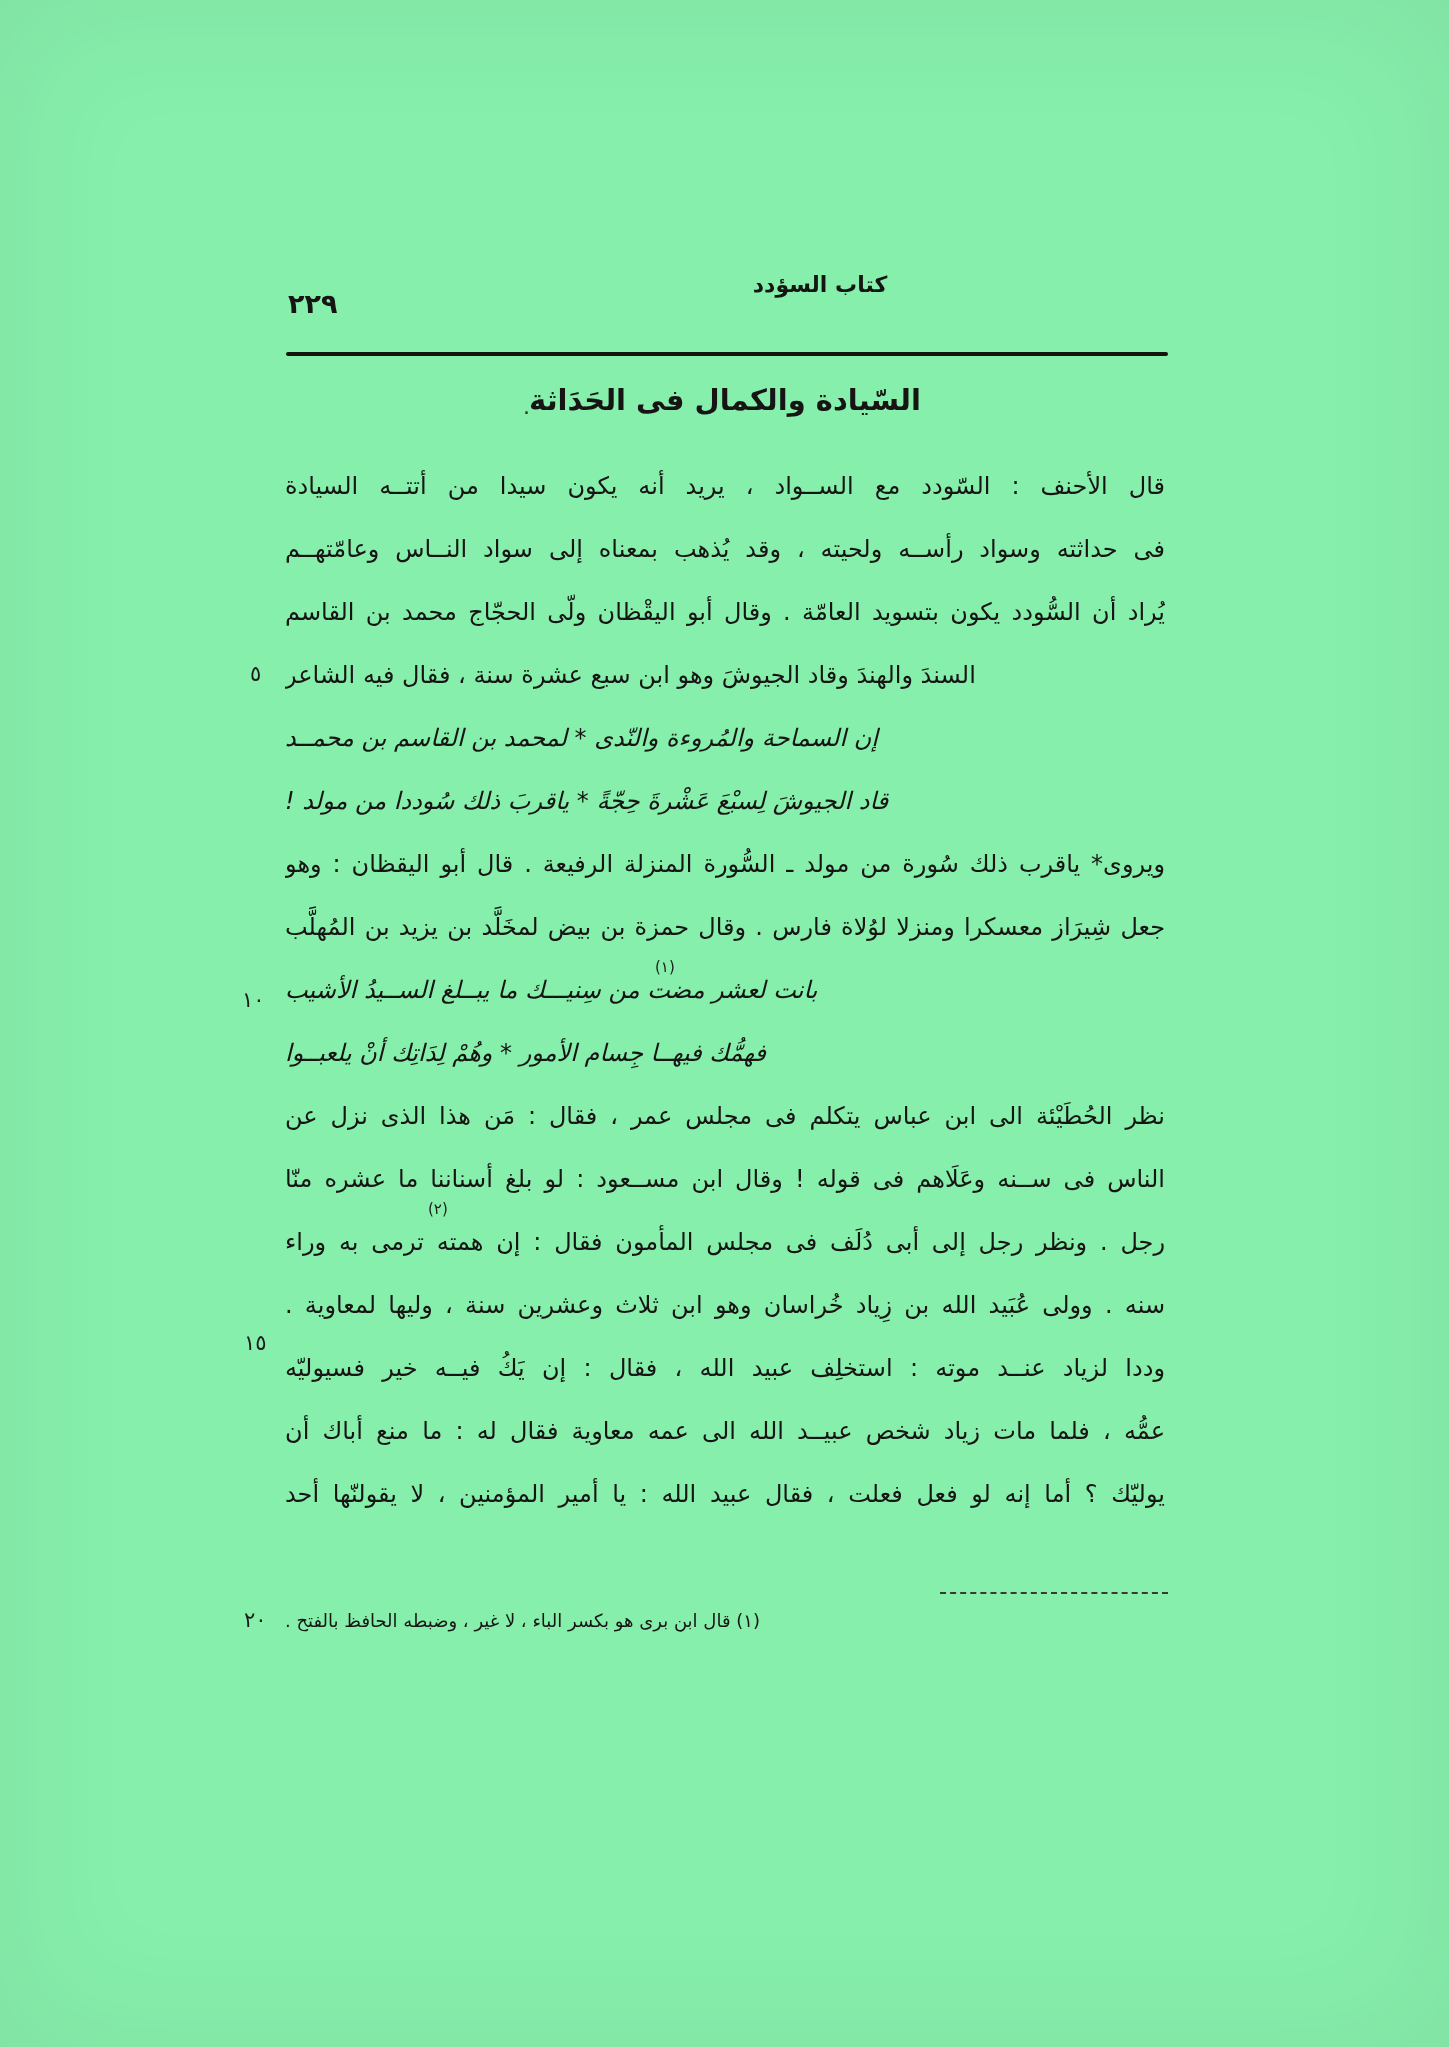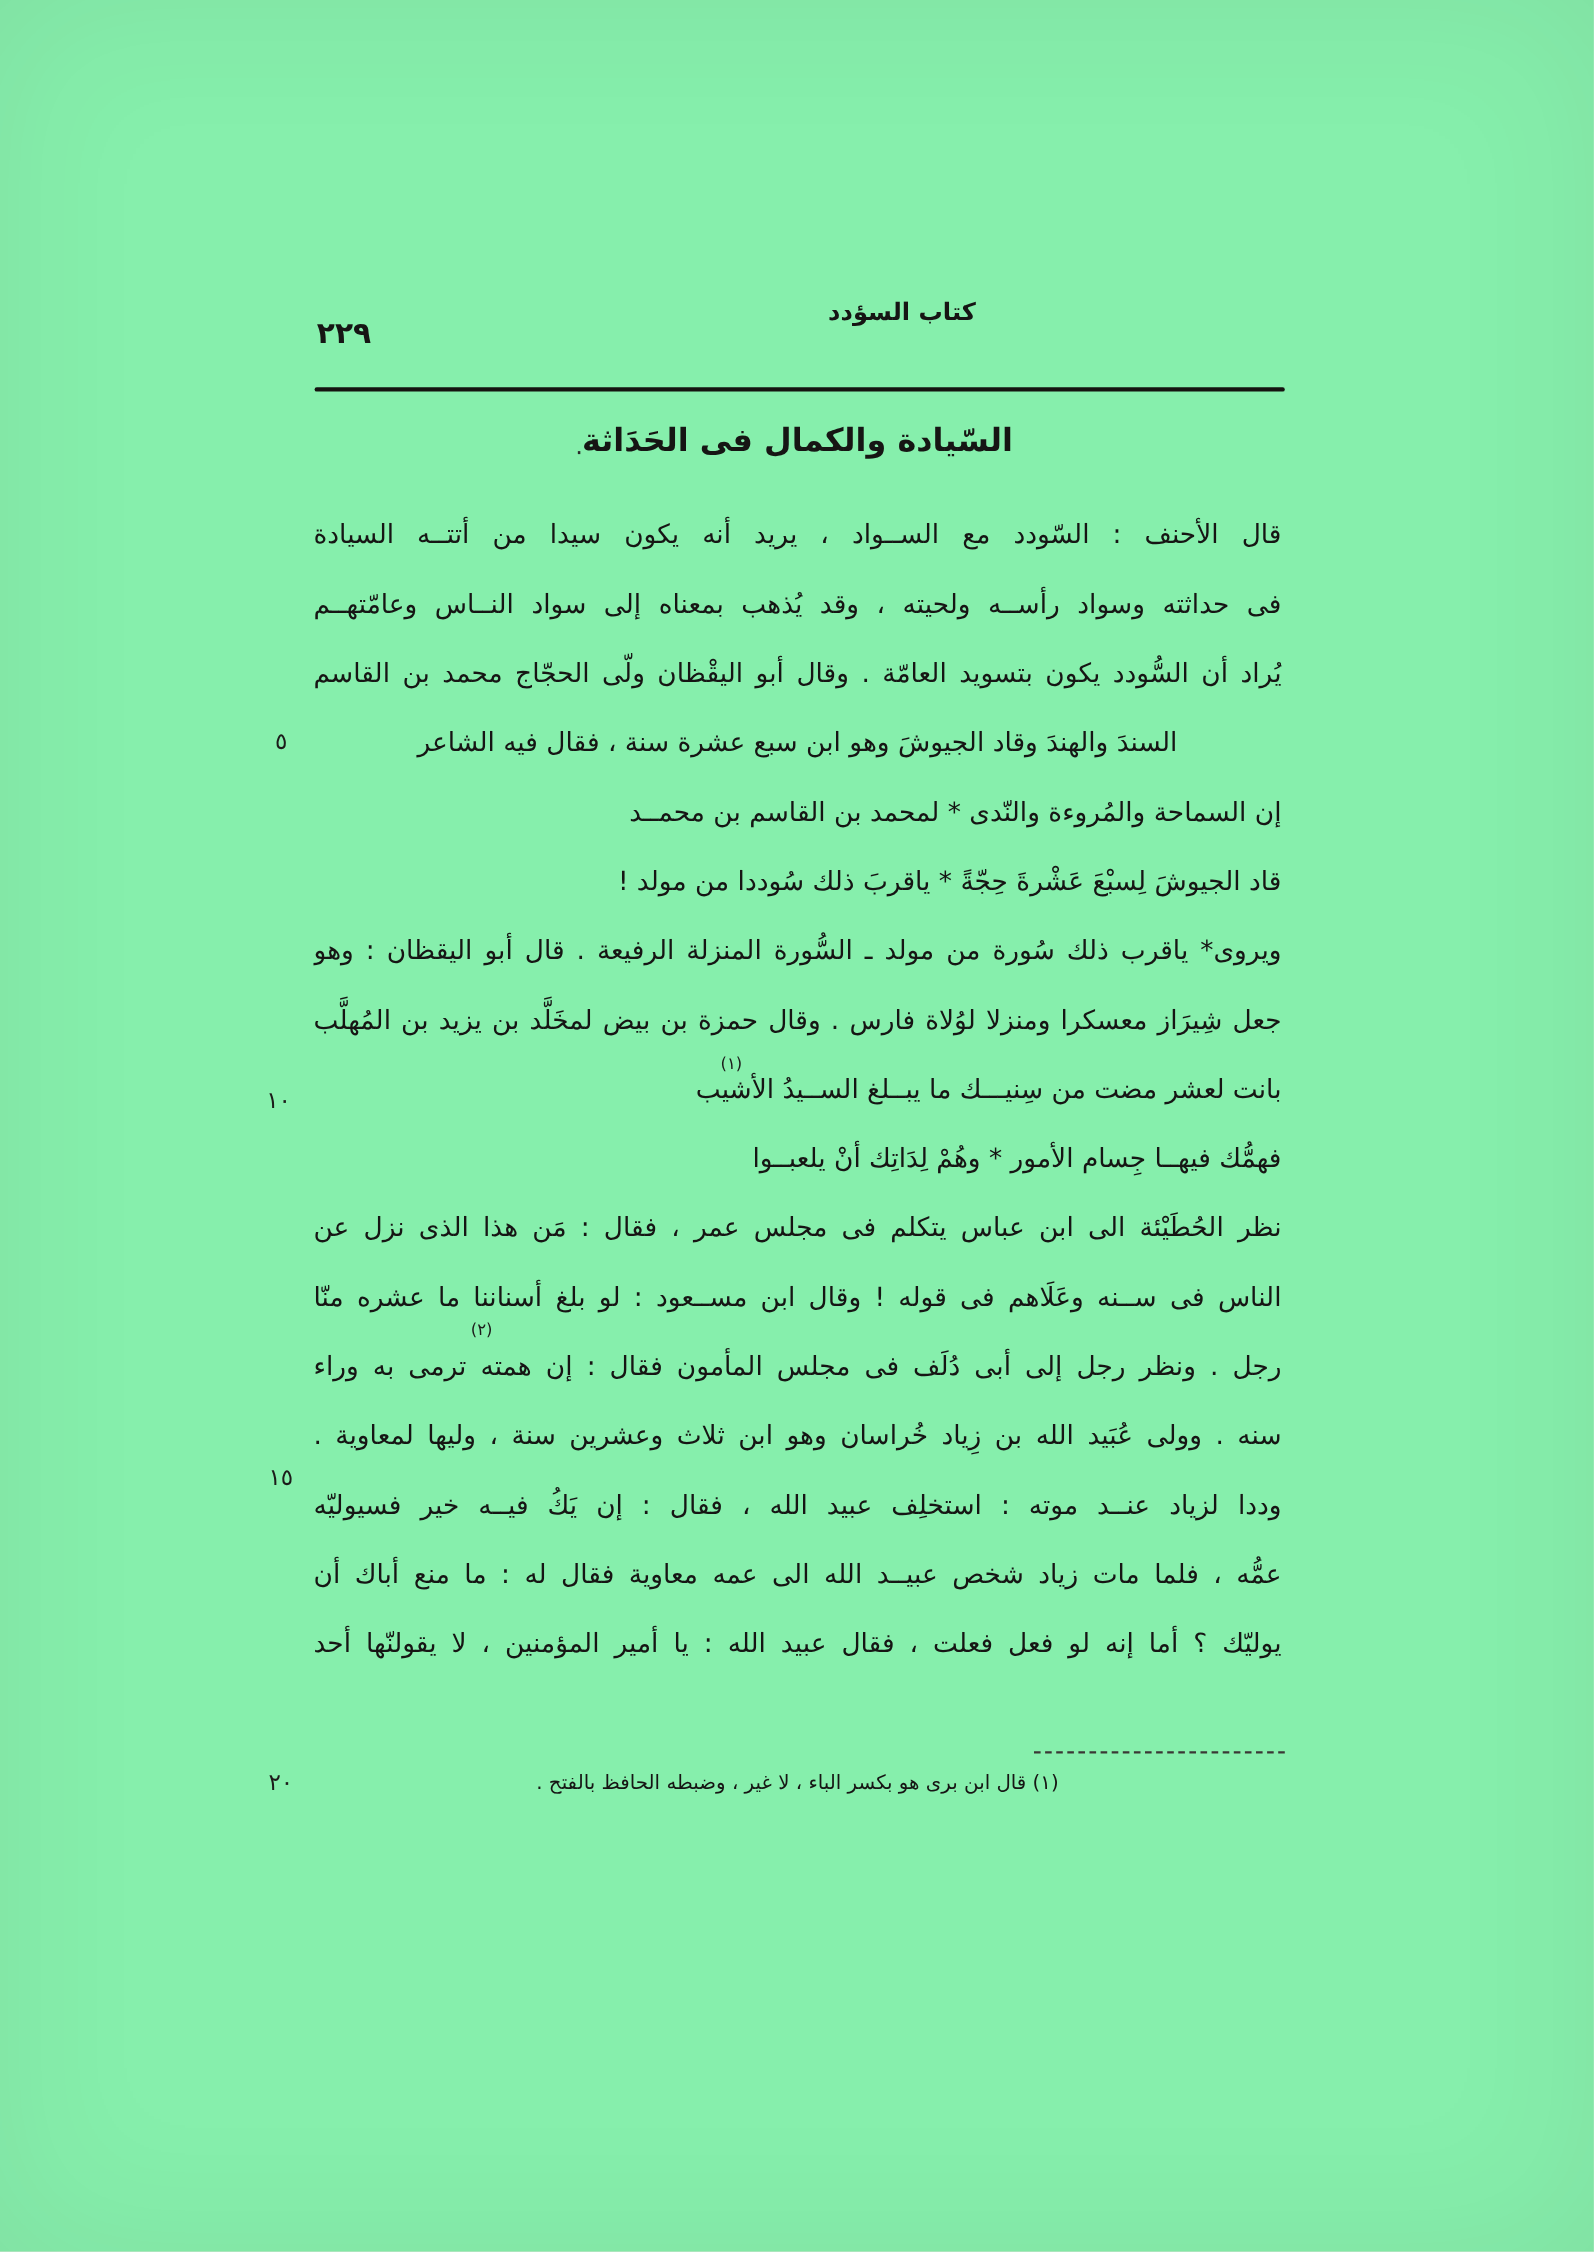--- a/index.html
+++ b/index.html
@@ -33,22 +33,22 @@
   }
   .text-column{
     position:absolute;left:285px;top:455px;width:880px;
     direction:rtl;
   }
   .line{
     height:63px;line-height:63px;font-size:24px;
     overflow:hidden;
   }
   .justify{text-align:justify;text-align-last:justify;}
-  .start{text-align:center;}
-  .center{text-align:right;}
+  .start{text-align:left;}
+  .center{text-align:left;font-style:italic;}
   .margin-num{
     position:absolute;font-size:21px;color:#1c1b1a;letter-spacing:1px;
   }
   .fn-marker{
     position:absolute;font-size:15px;color:#1c1b1a;direction:rtl;
   }
   .footnote-separator{
     position:absolute;left:940px;top:1592px;width:228px;height:0;
     border-top:2px dashed #3a3835;
   }

